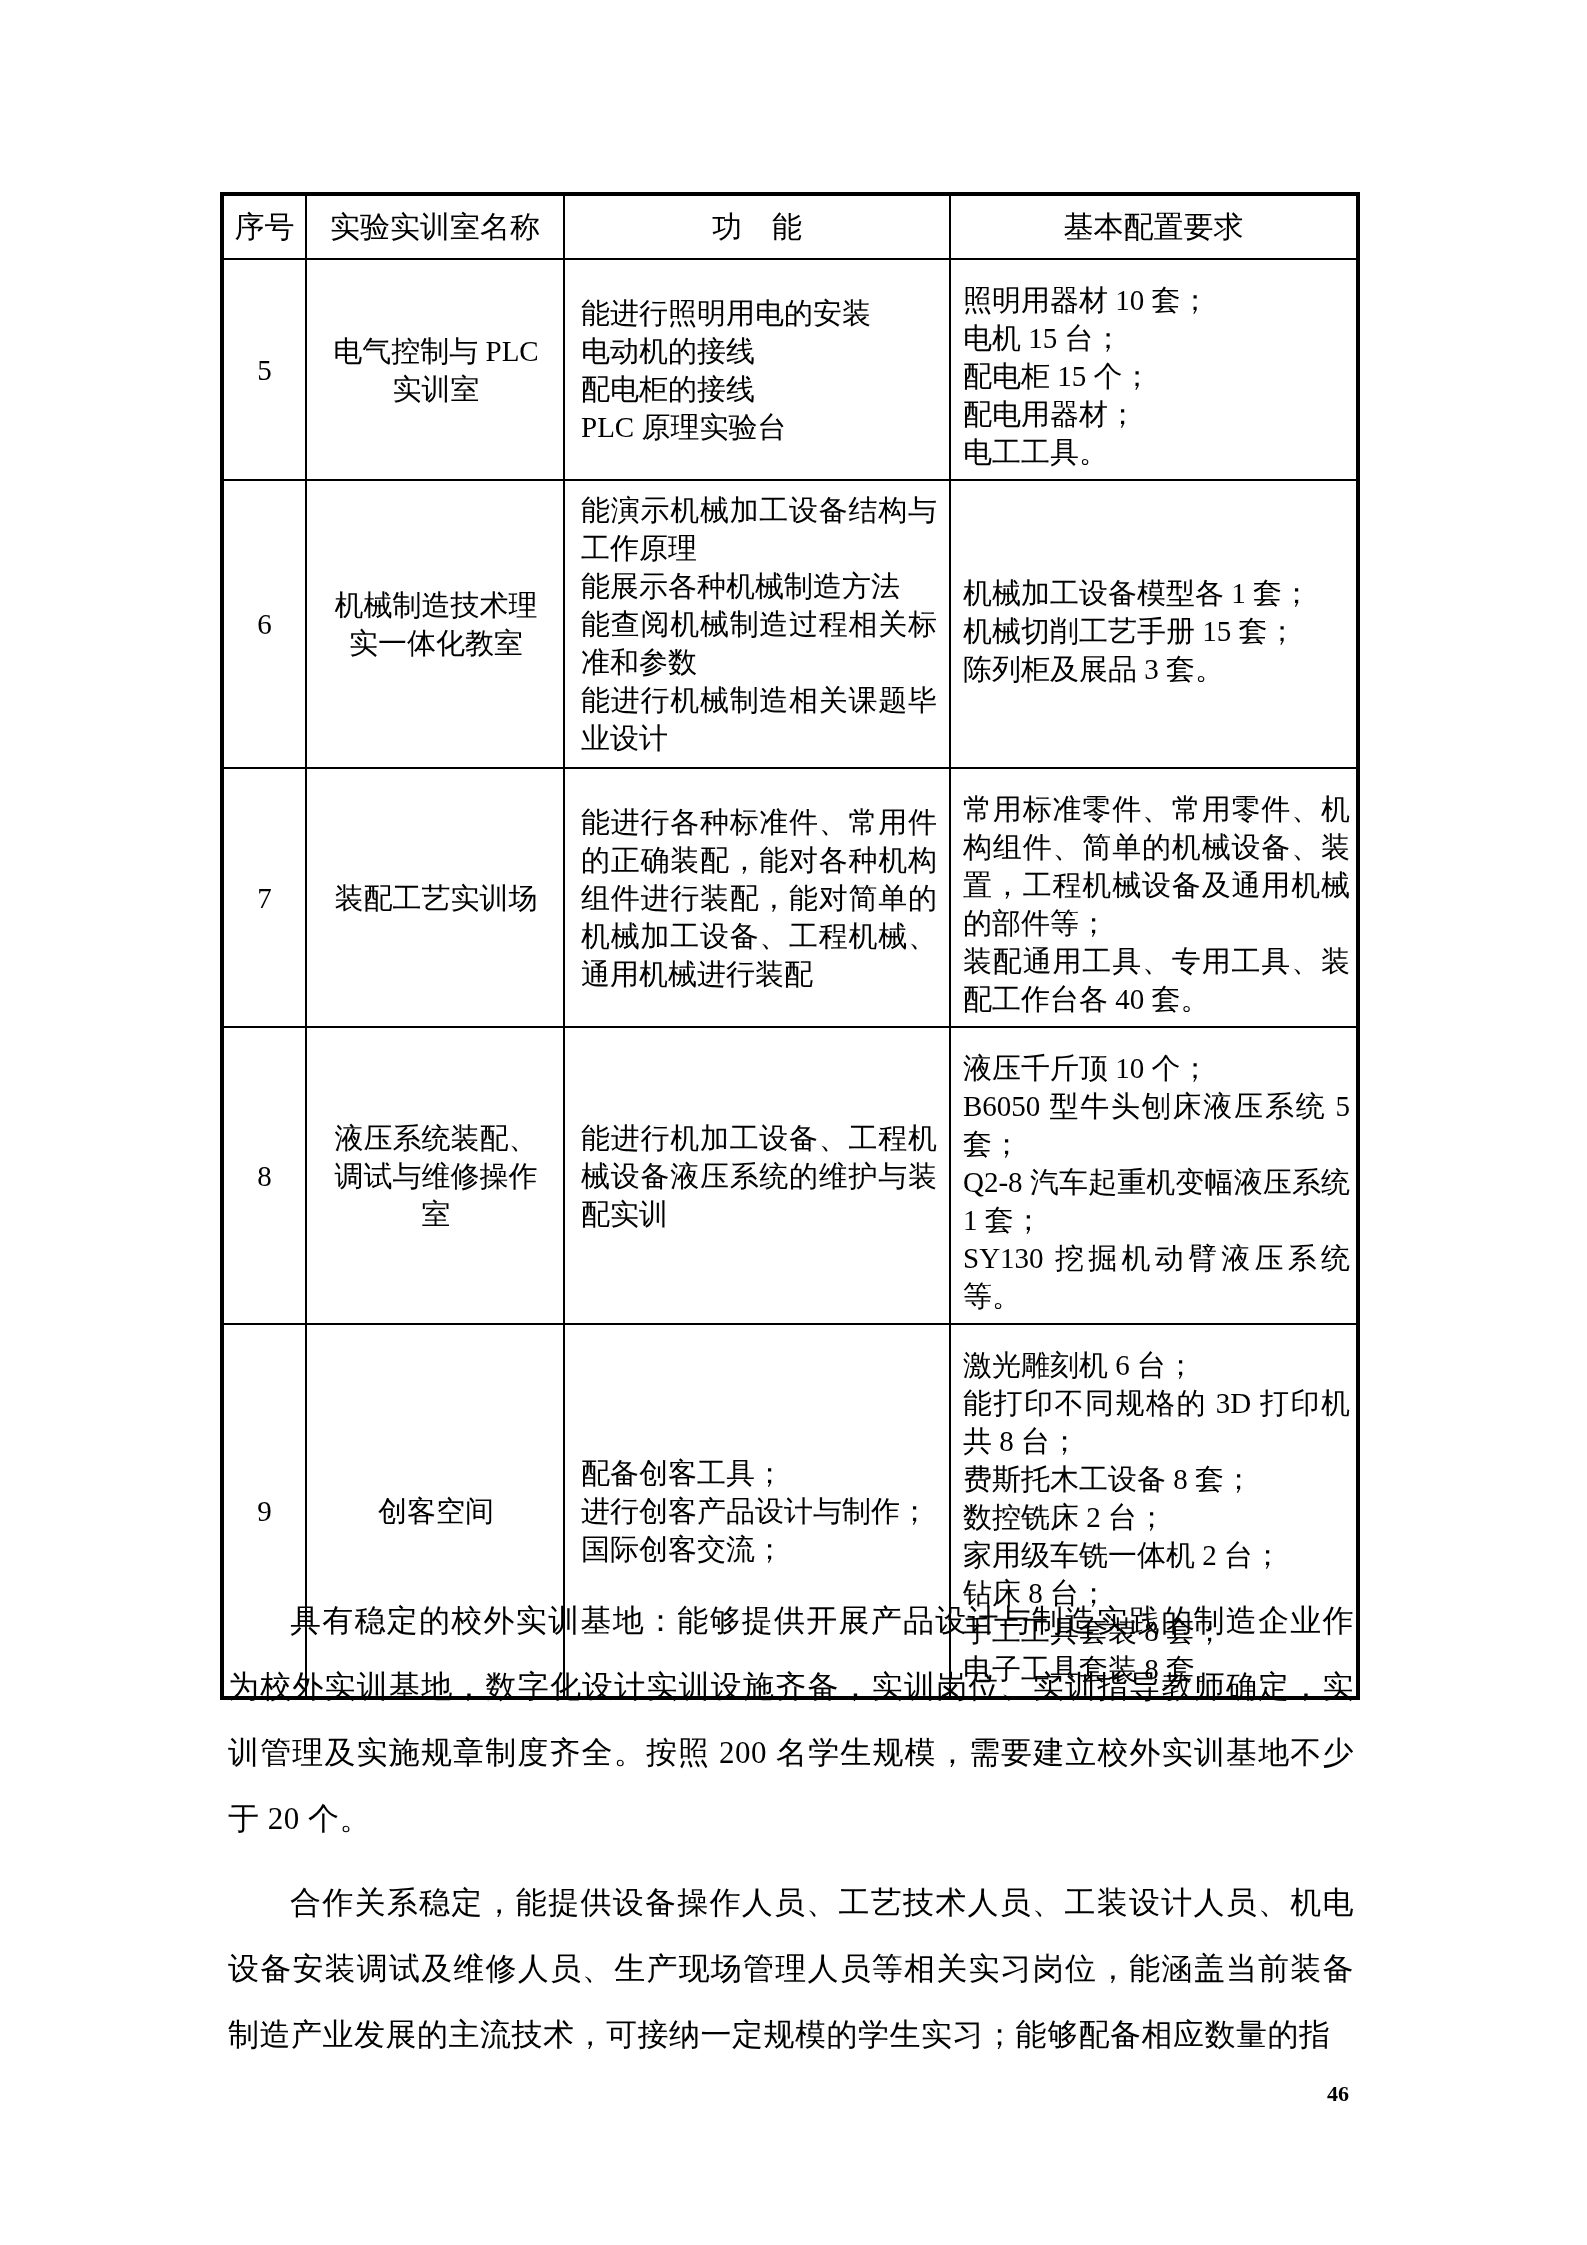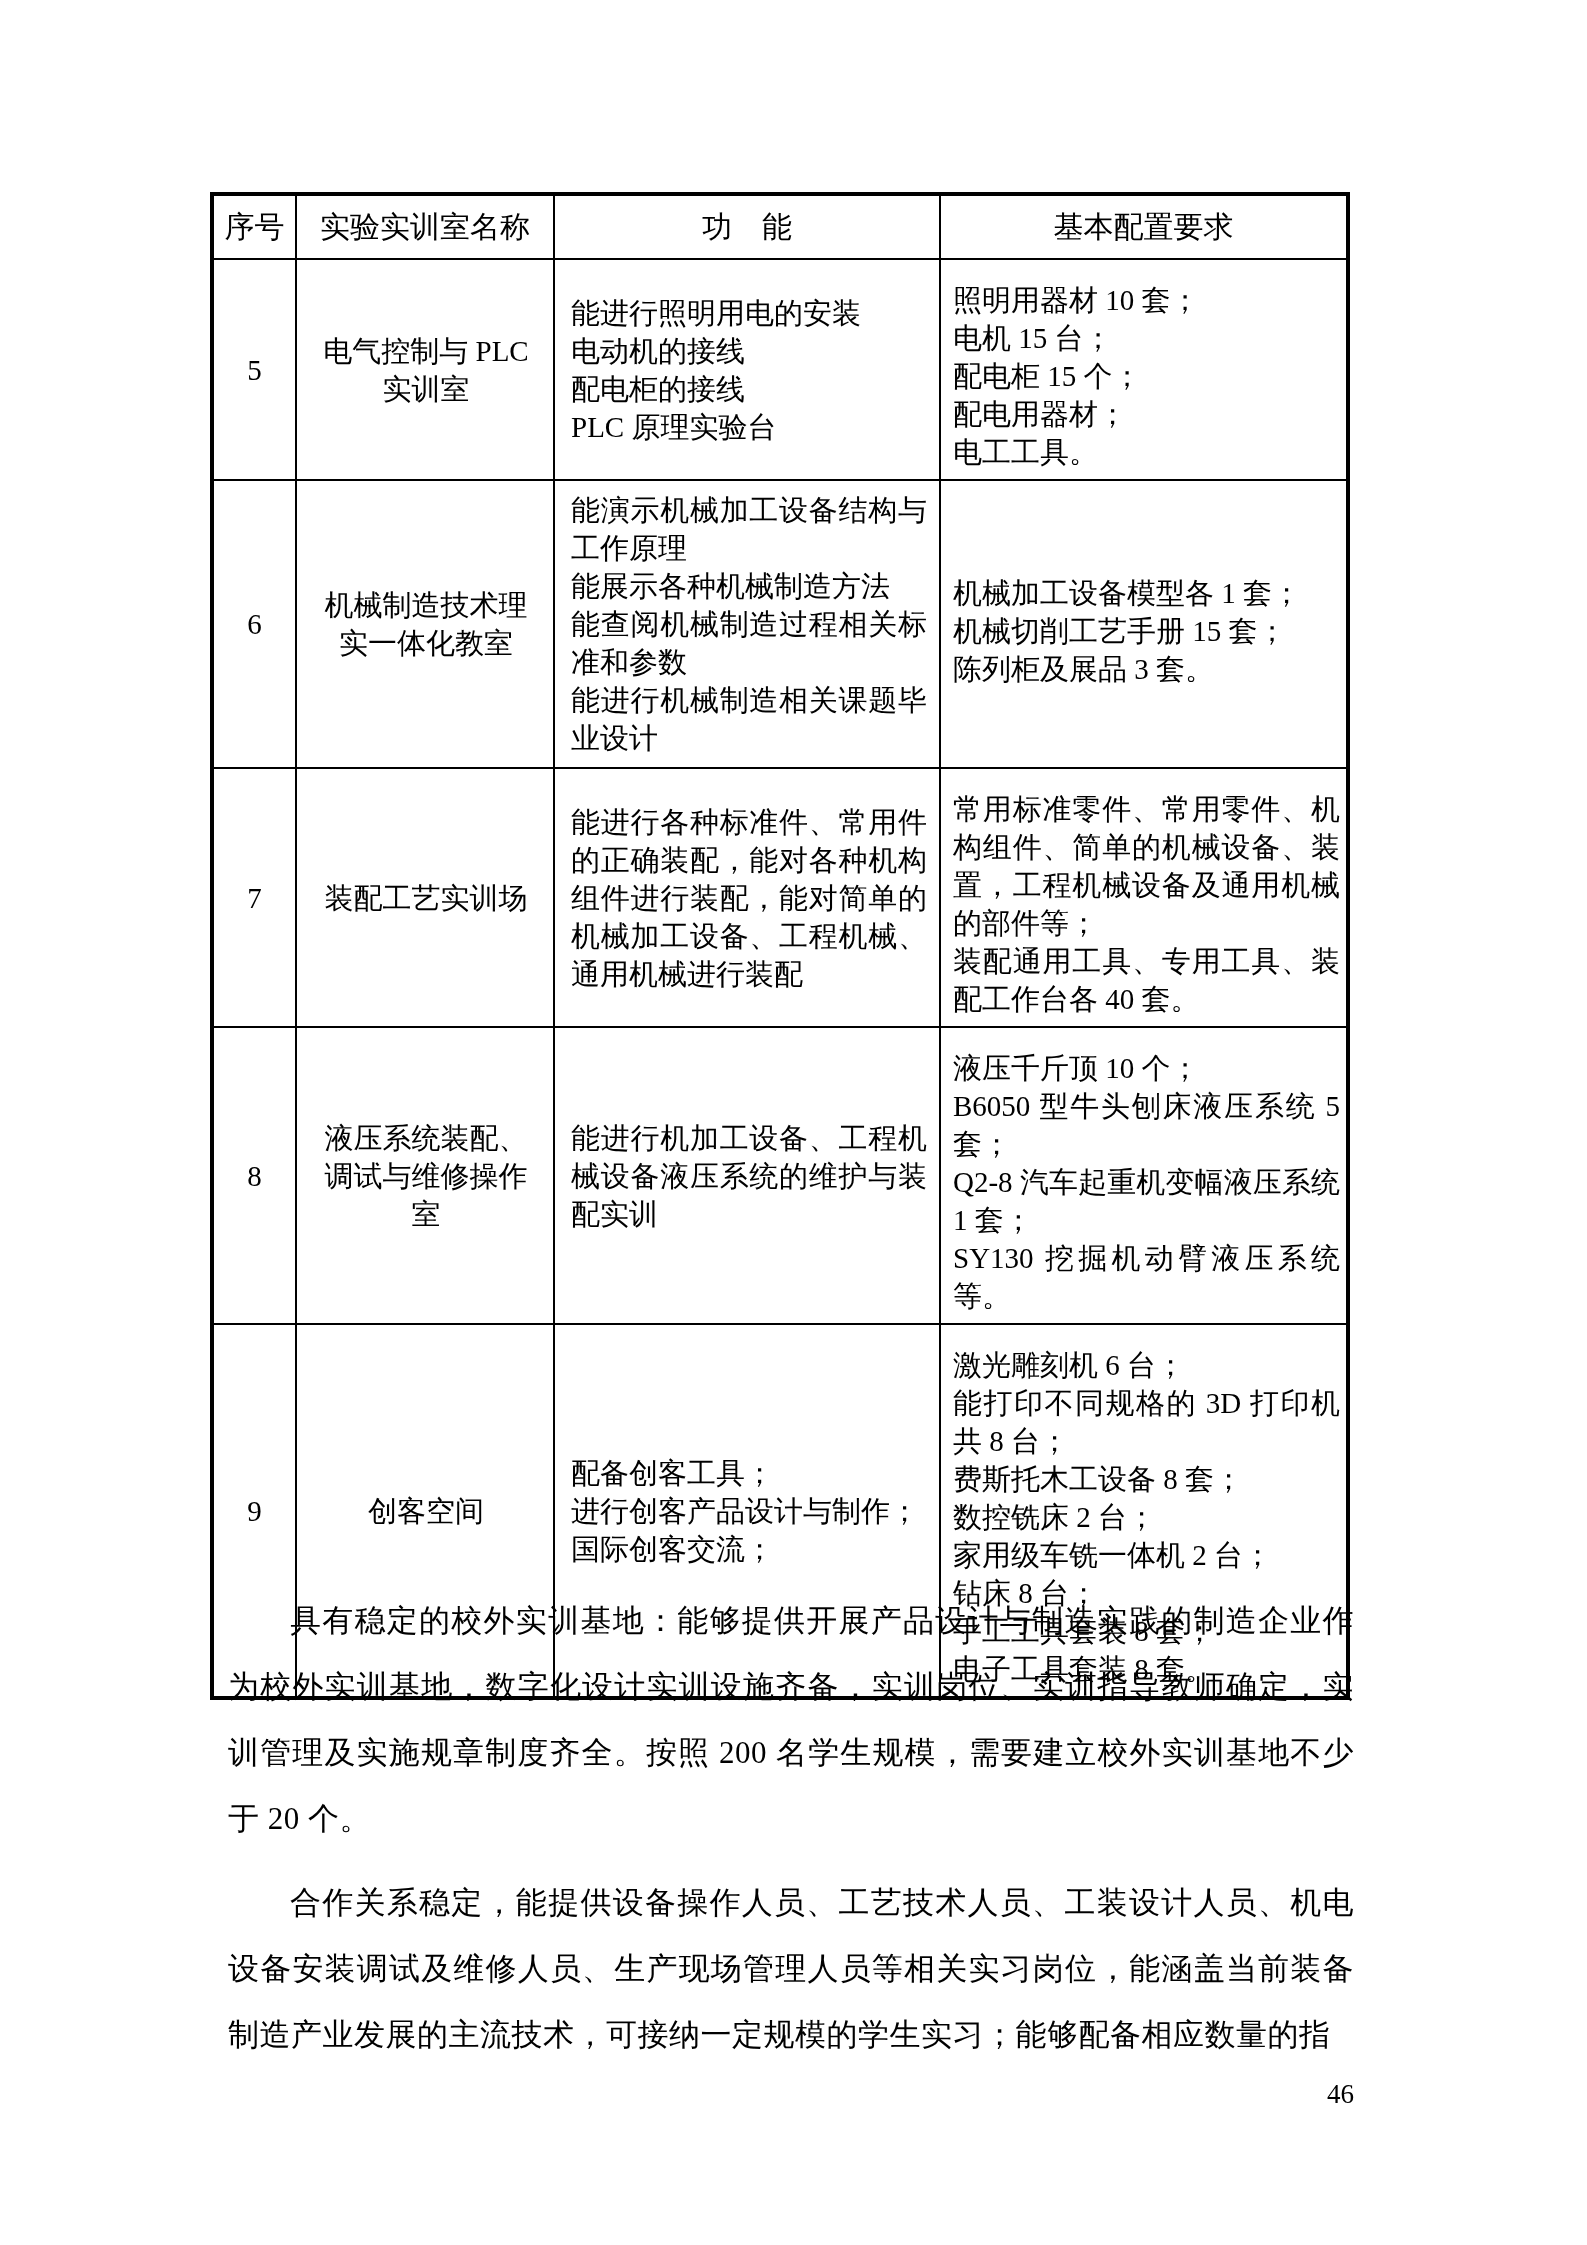--- a/index.html
+++ b/index.html
@@ -13,21 +13,21 @@
     height: 2245px;
     background: #ffffff;
     color: #000000;
     font-family: "Liberation Serif", "DejaVu Serif", serif;
     overflow: hidden;
   }
 
   
   table.spec-table {
     position: absolute;
-    left: 210px;
+    left: 220px;
     top: 192px;
     width: 1136px;
     border-collapse: collapse;
     table-layout: fixed;
     border: 4px solid #000000;
     font-size: 29px;
     line-height: 38px;
   }
   table.spec-table th,
   table.spec-table td {
@@ -85,22 +85,23 @@
     font-size: 31px;
     line-height: 66px;
     text-align: justify;
     text-indent: 62px;
     letter-spacing: 0.5px;
   }
   .page-number {
     position: absolute;
     left: 1327px;
     top: 2078px;
-    font-size: 27px;
+    font-size: 22px;
     line-height: 32px;
+    font-weight: bold;
   }
 </style>
 </head>
 <body>
 
 <div class="page">
 
   <table class="spec-table">
     <colgroup>
       <col style="width:84px">

